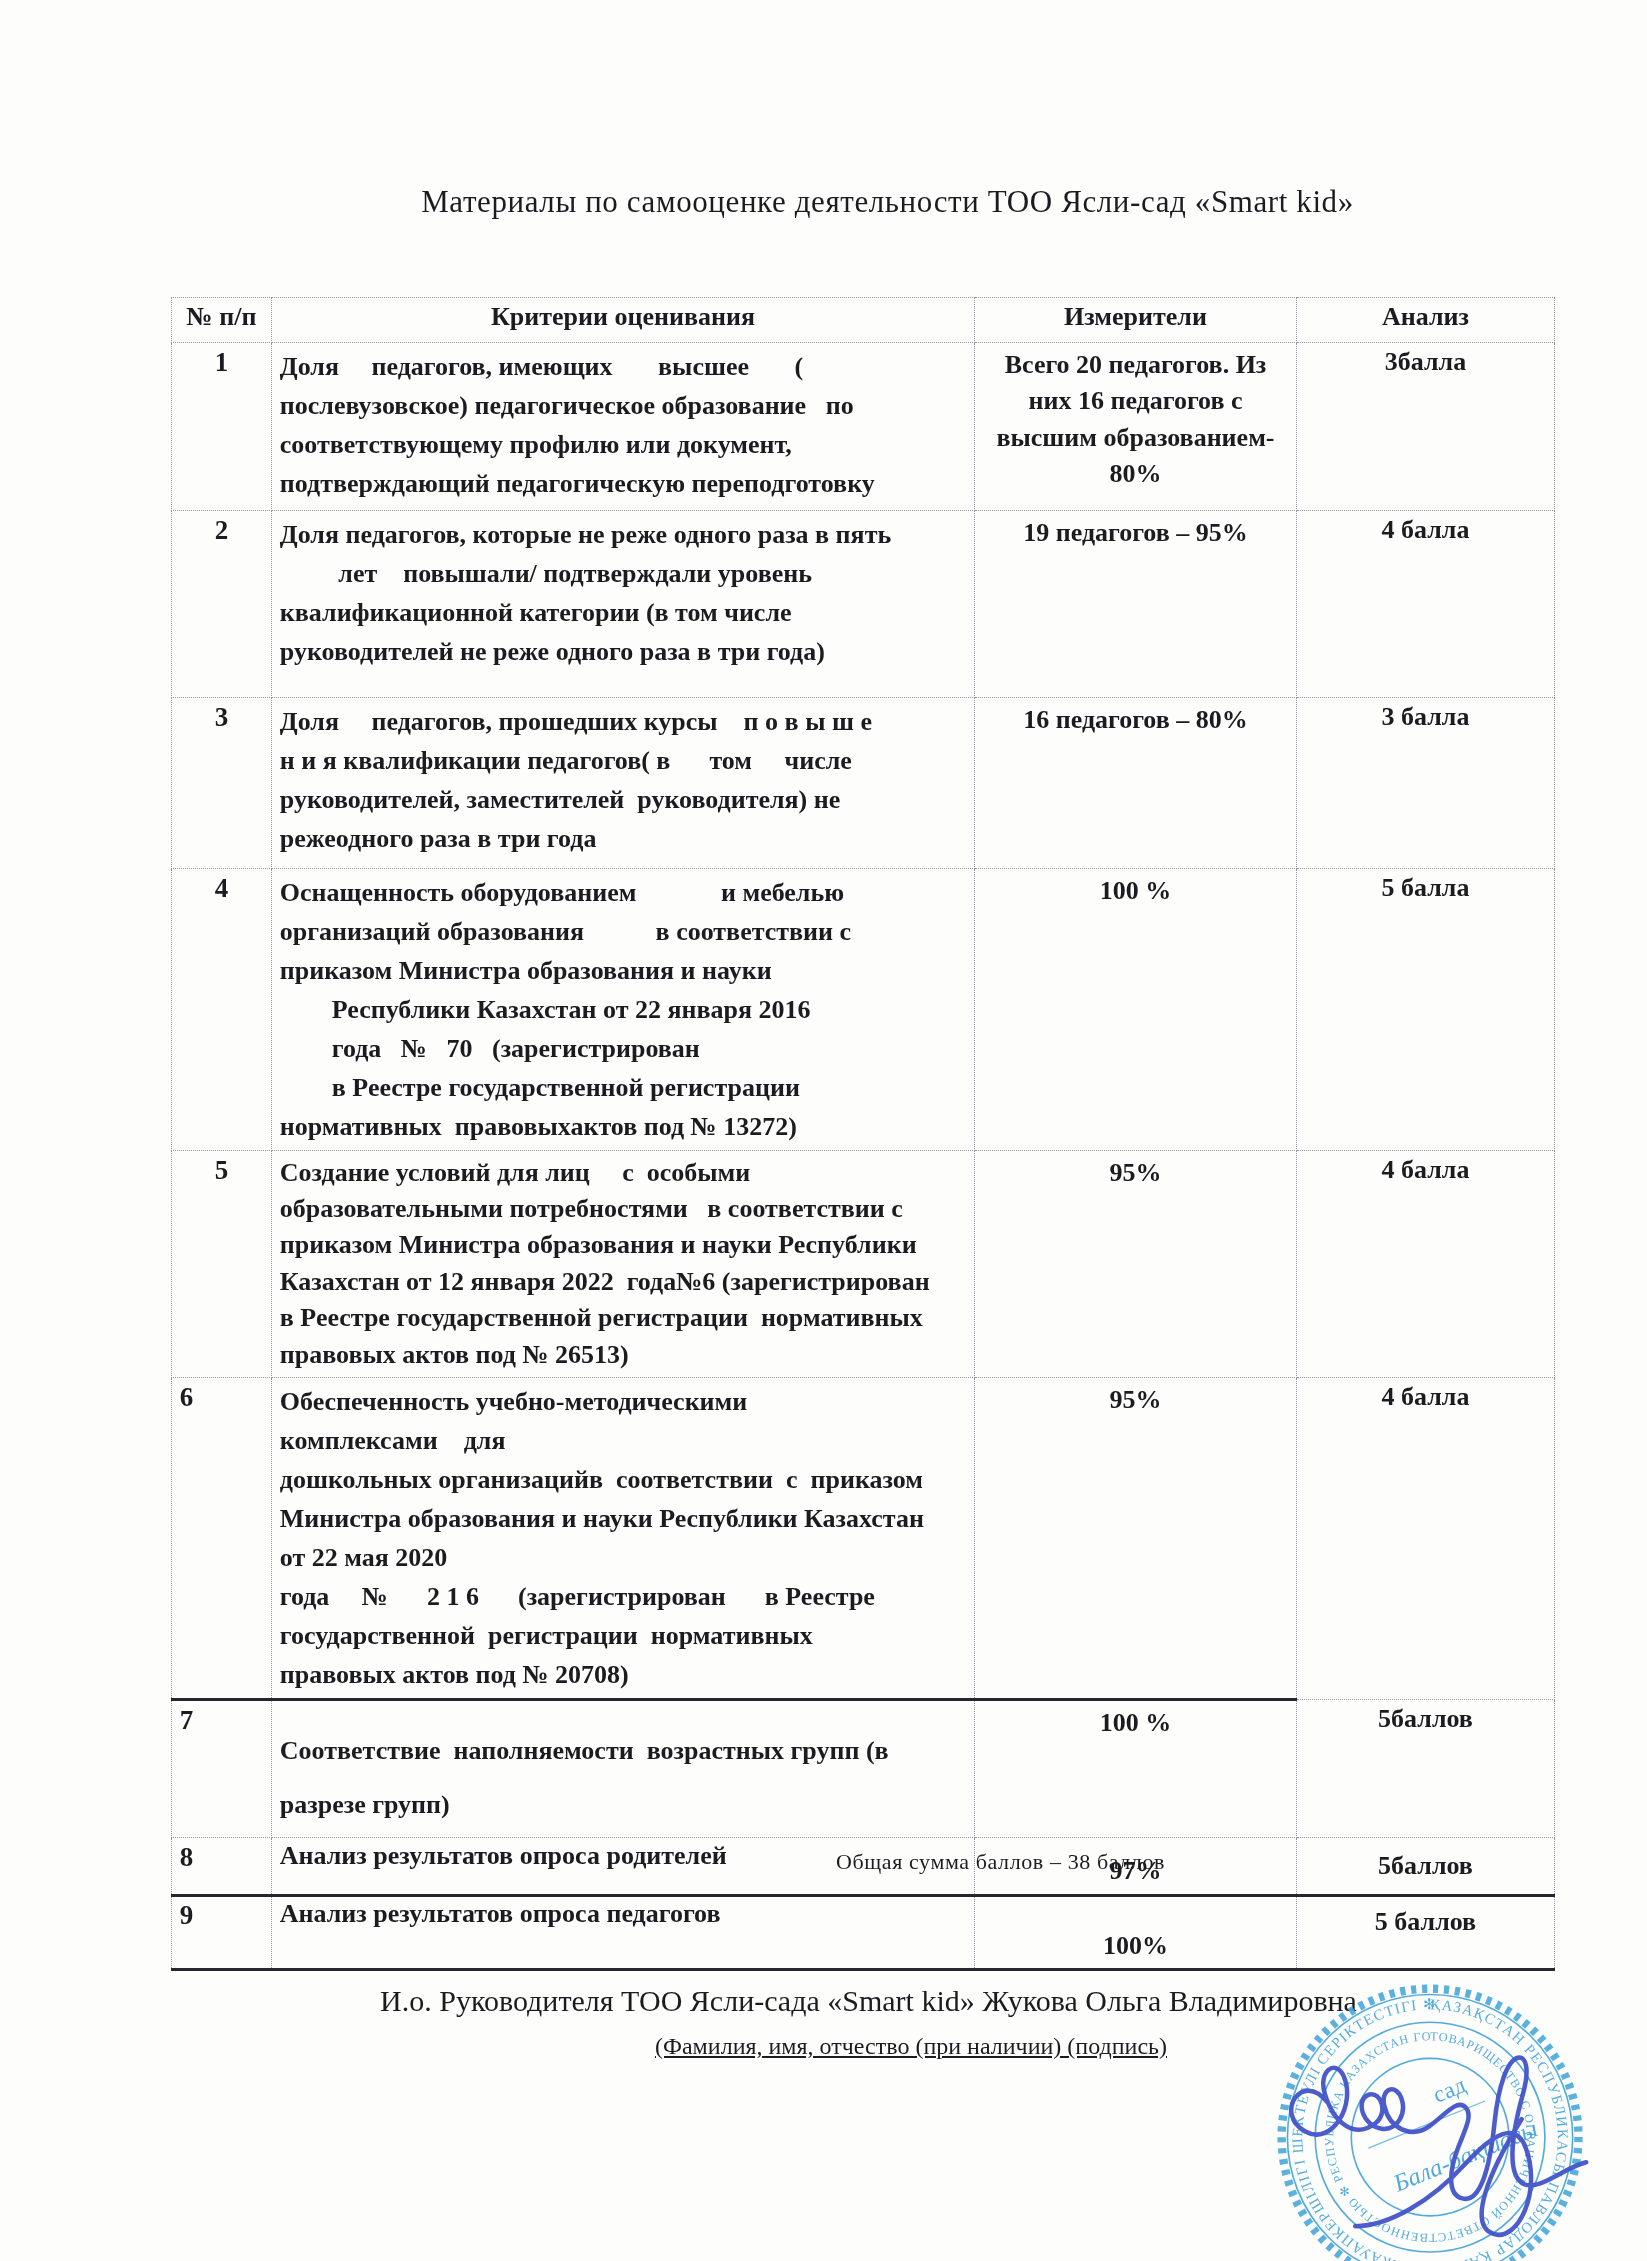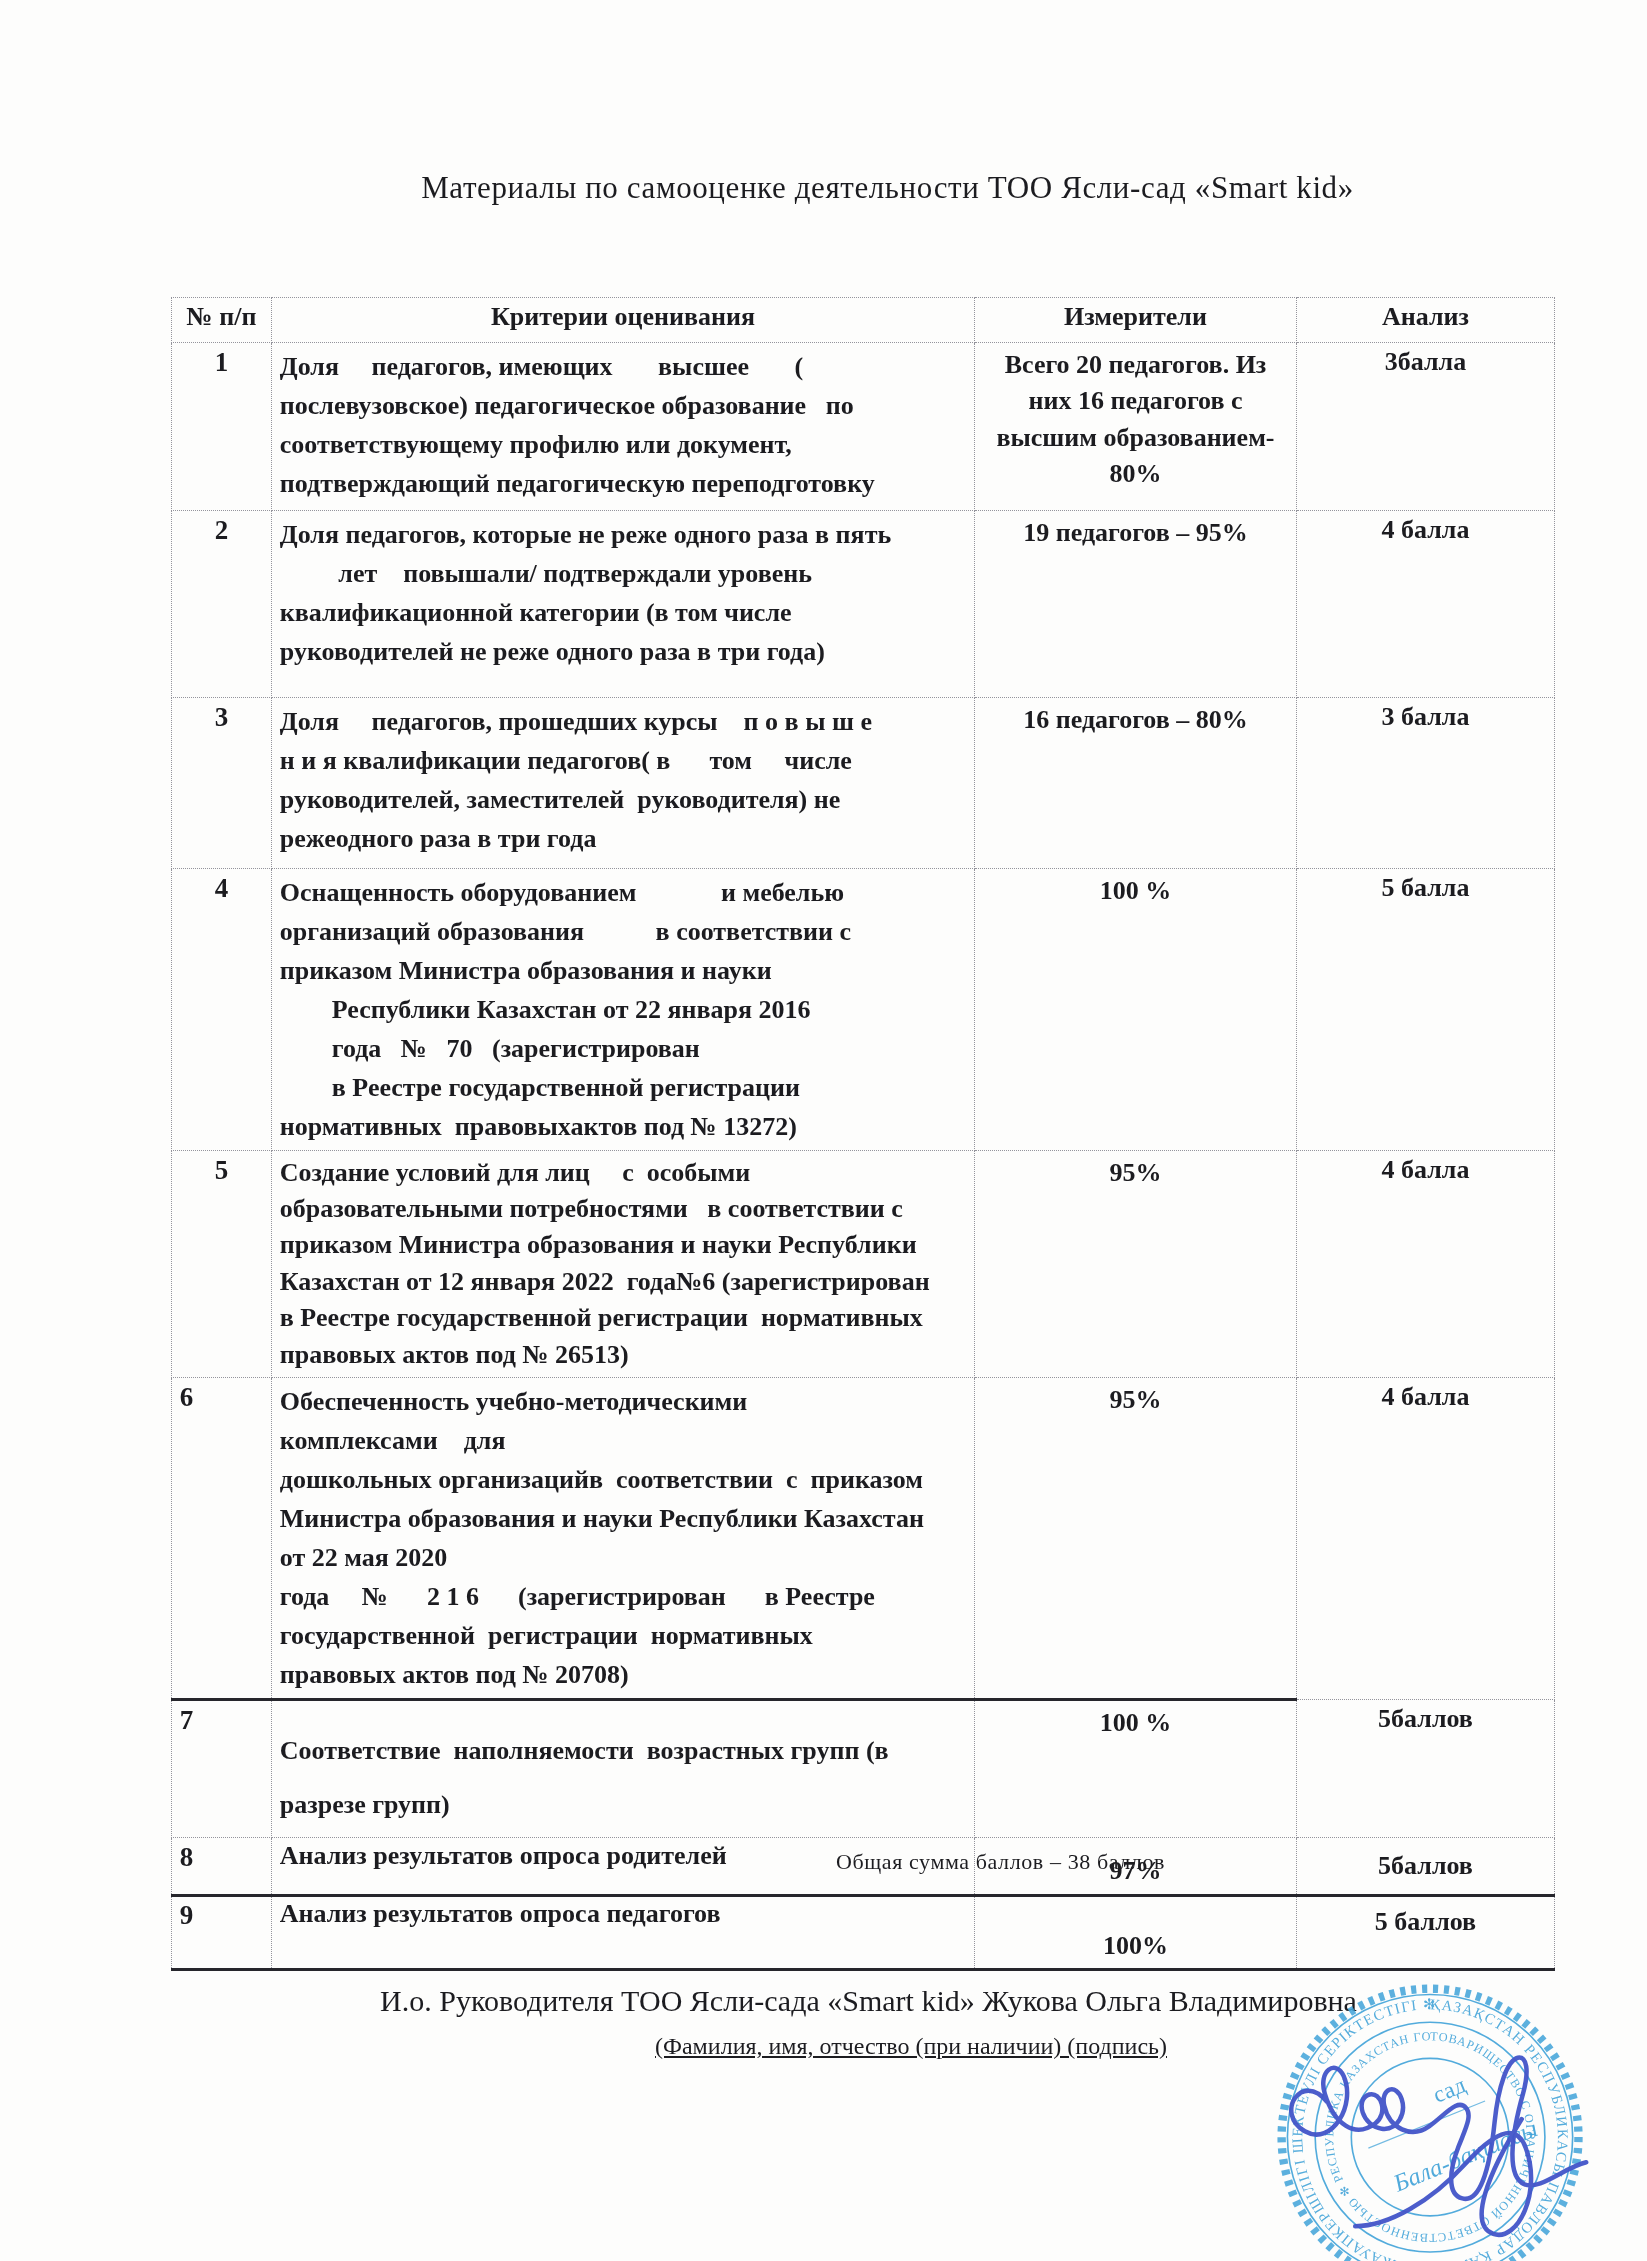--- a/index.html
+++ b/index.html
@@ -2,21 +2,21 @@
 <html style="font-size:10.3px"><head>
 <meta charset="utf-8">
 <style>
   html,body{margin:0;padding:0;background:#e8e8e8;}
   .page{
     position:relative; width:1647px; height:2261px;
     background:#fdfdfc; overflow:hidden;
     font-family:"Liberation Serif", serif; color:#1c1c20;
   }
   
-  .title-block{position:absolute; left:258px; top:170px; width:1259px; text-align:center;}
+  .title-block{position:absolute; left:258px; top:184px; width:1259px; text-align:center;}
   .title-line1{font-size:31px; letter-spacing:0.6px;}
   .title-line2{font-size:31px; margin-top:15.5px;}
   
   table.assessment{
     position:absolute; left:171px; top:297px; width:1383px;
     border-collapse:collapse; table-layout:fixed;
     font-size:26px;
   }
   table.assessment td, table.assessment th{
     border:1.3px dotted #94949c; overflow:hidden;

